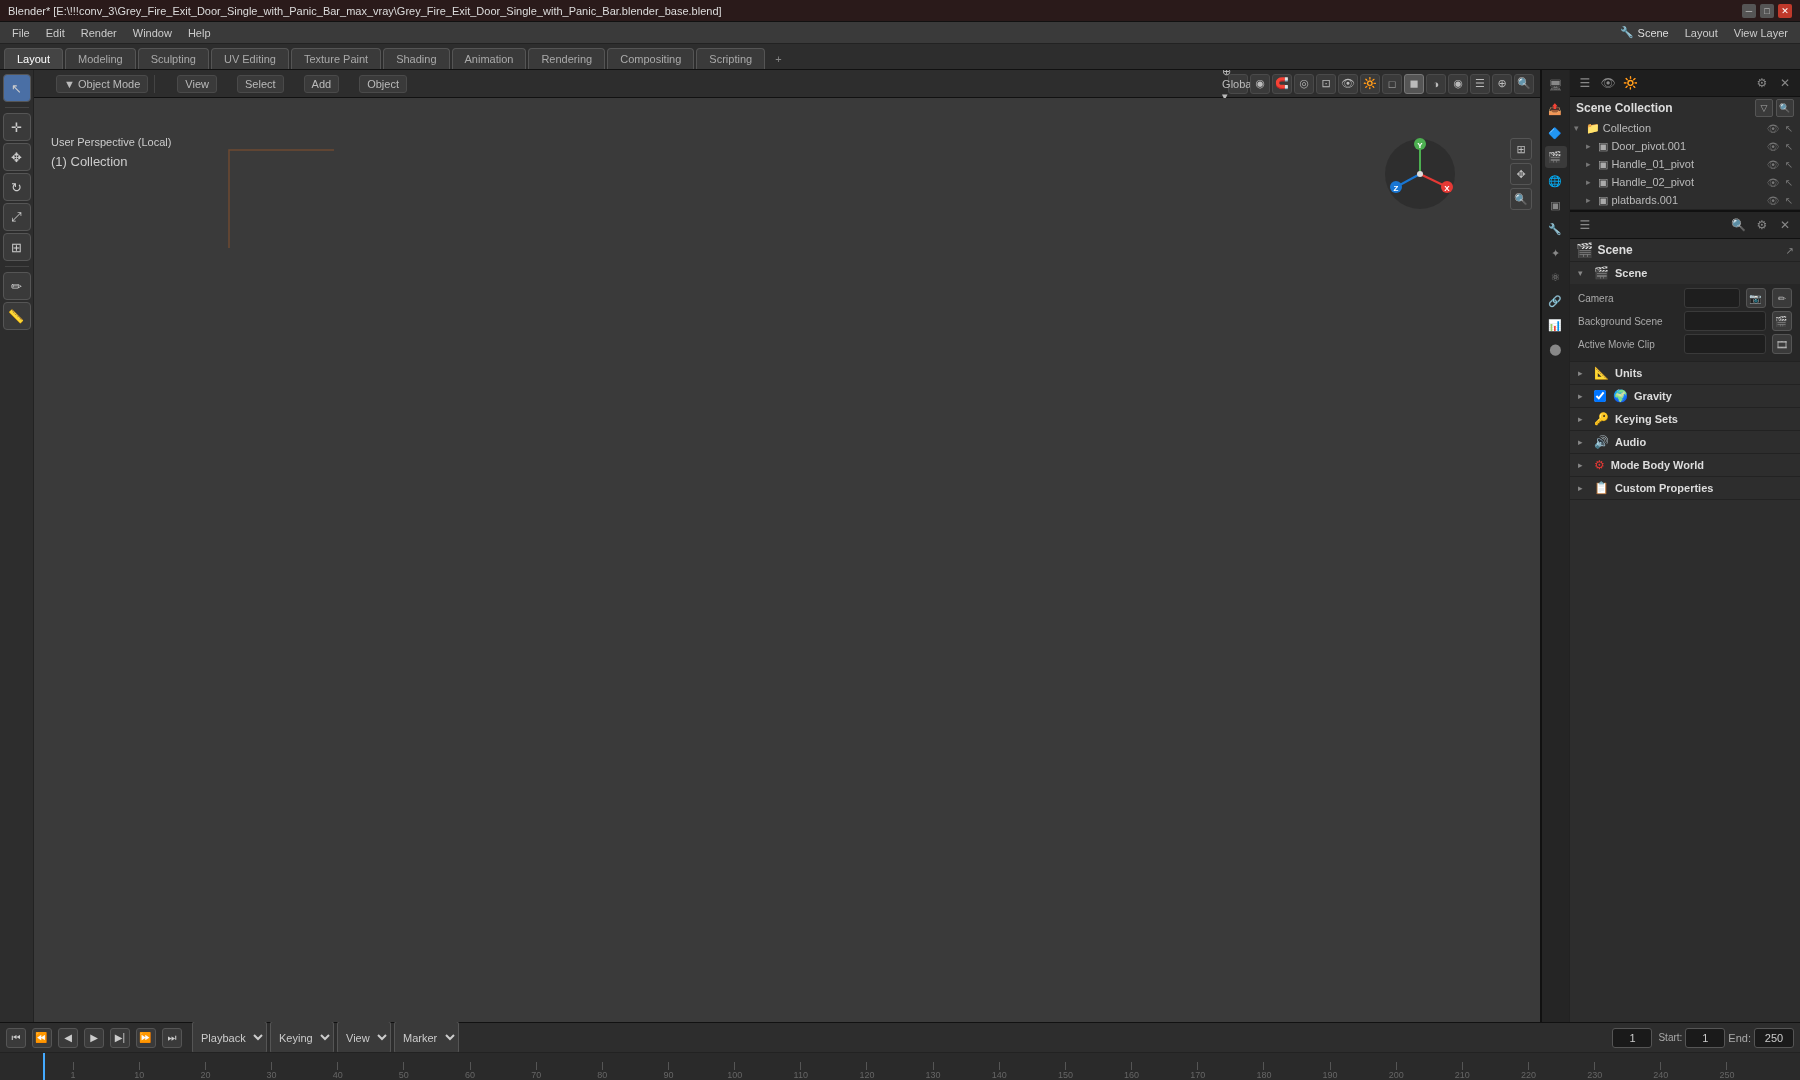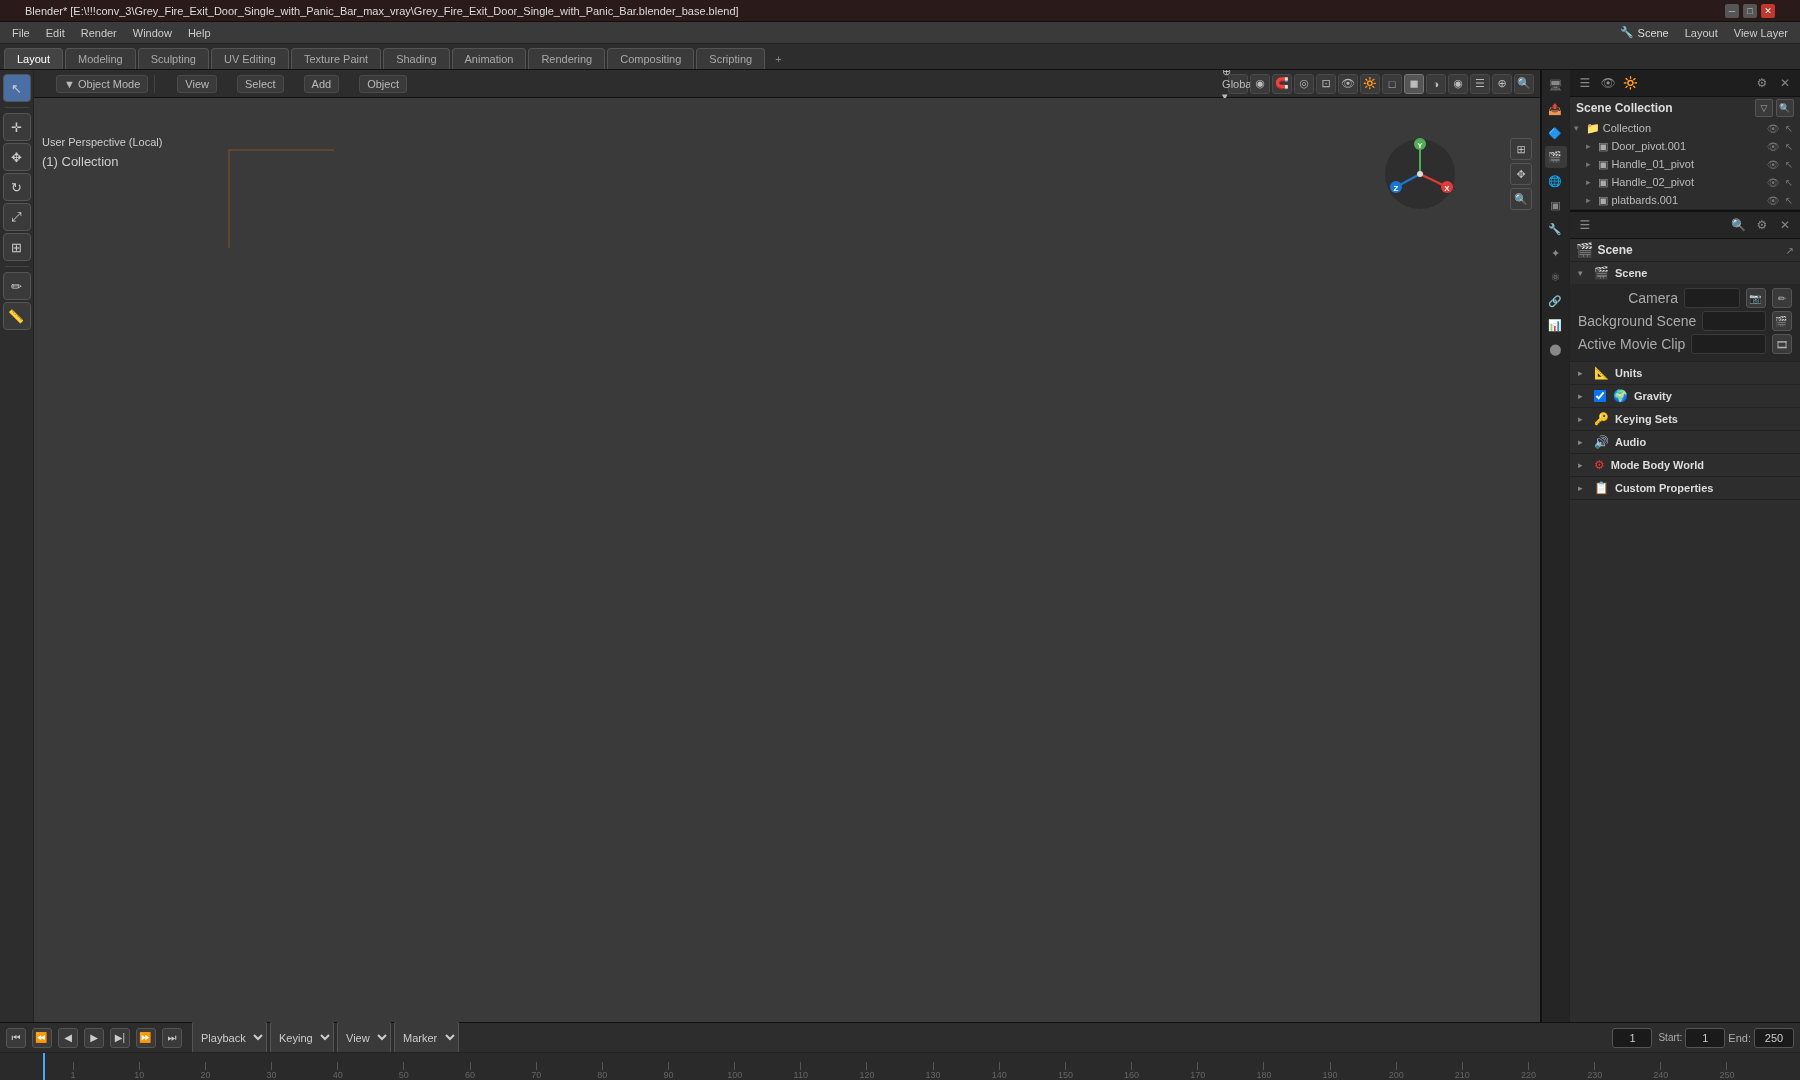--- a/index.html
+++ b/index.html
@@ -14,21 +14,21 @@
       position: relative;
     }
 
     
     #title-bar {
       height: 22px;
       background: #2a1a1a;
       display: flex;
       align-items: center;
       justify-content: space-between;
-      padding: 0 25px;
+      padding: 0 8px;
       border-bottom: 1px solid #111;
     }
     #title-bar .title-text {
       color: #ddd;
       font-size: 11px;
     }
     #title-bar .window-controls {
       display: flex;
       gap: 4px;
     }
@@ -153,21 +153,21 @@
     
     #grid-canvas {
       position: absolute;
       top: 0; left: 0; right: 0; bottom: 0;
     }
 
     
     #viewport-info {
       position: absolute;
       top: 36px;
-      left: 8px;
+      left: 17px;
       color: #ccc;
       font-size: 11px;
       line-height: 1.6;
     }
 
     
     #viewport-right-icons {
       position: absolute;
       top: 40px;
       right: 8px;
@@ -445,23 +445,22 @@
     .collapse-content { padding: 4px 8px; background: #272727; }
 
     .field-row {
       display: flex;
       align-items: center;
       margin-bottom: 3px;
       gap: 6px;
     }
     .field-label {
       color: #aaa;
-      font-size: 14px;
+      font-size: 10px;
       min-width: 100px;
-      text-align: right;
     }
     .field-input {
       flex: 1;
       background: #1e1e1e;
       border: 1px solid #3a3a3a;
       border-radius: 3px;
       color: #ccc;
       font-size: 11px;
       padding: 2px 5px;
       height: 20px;

